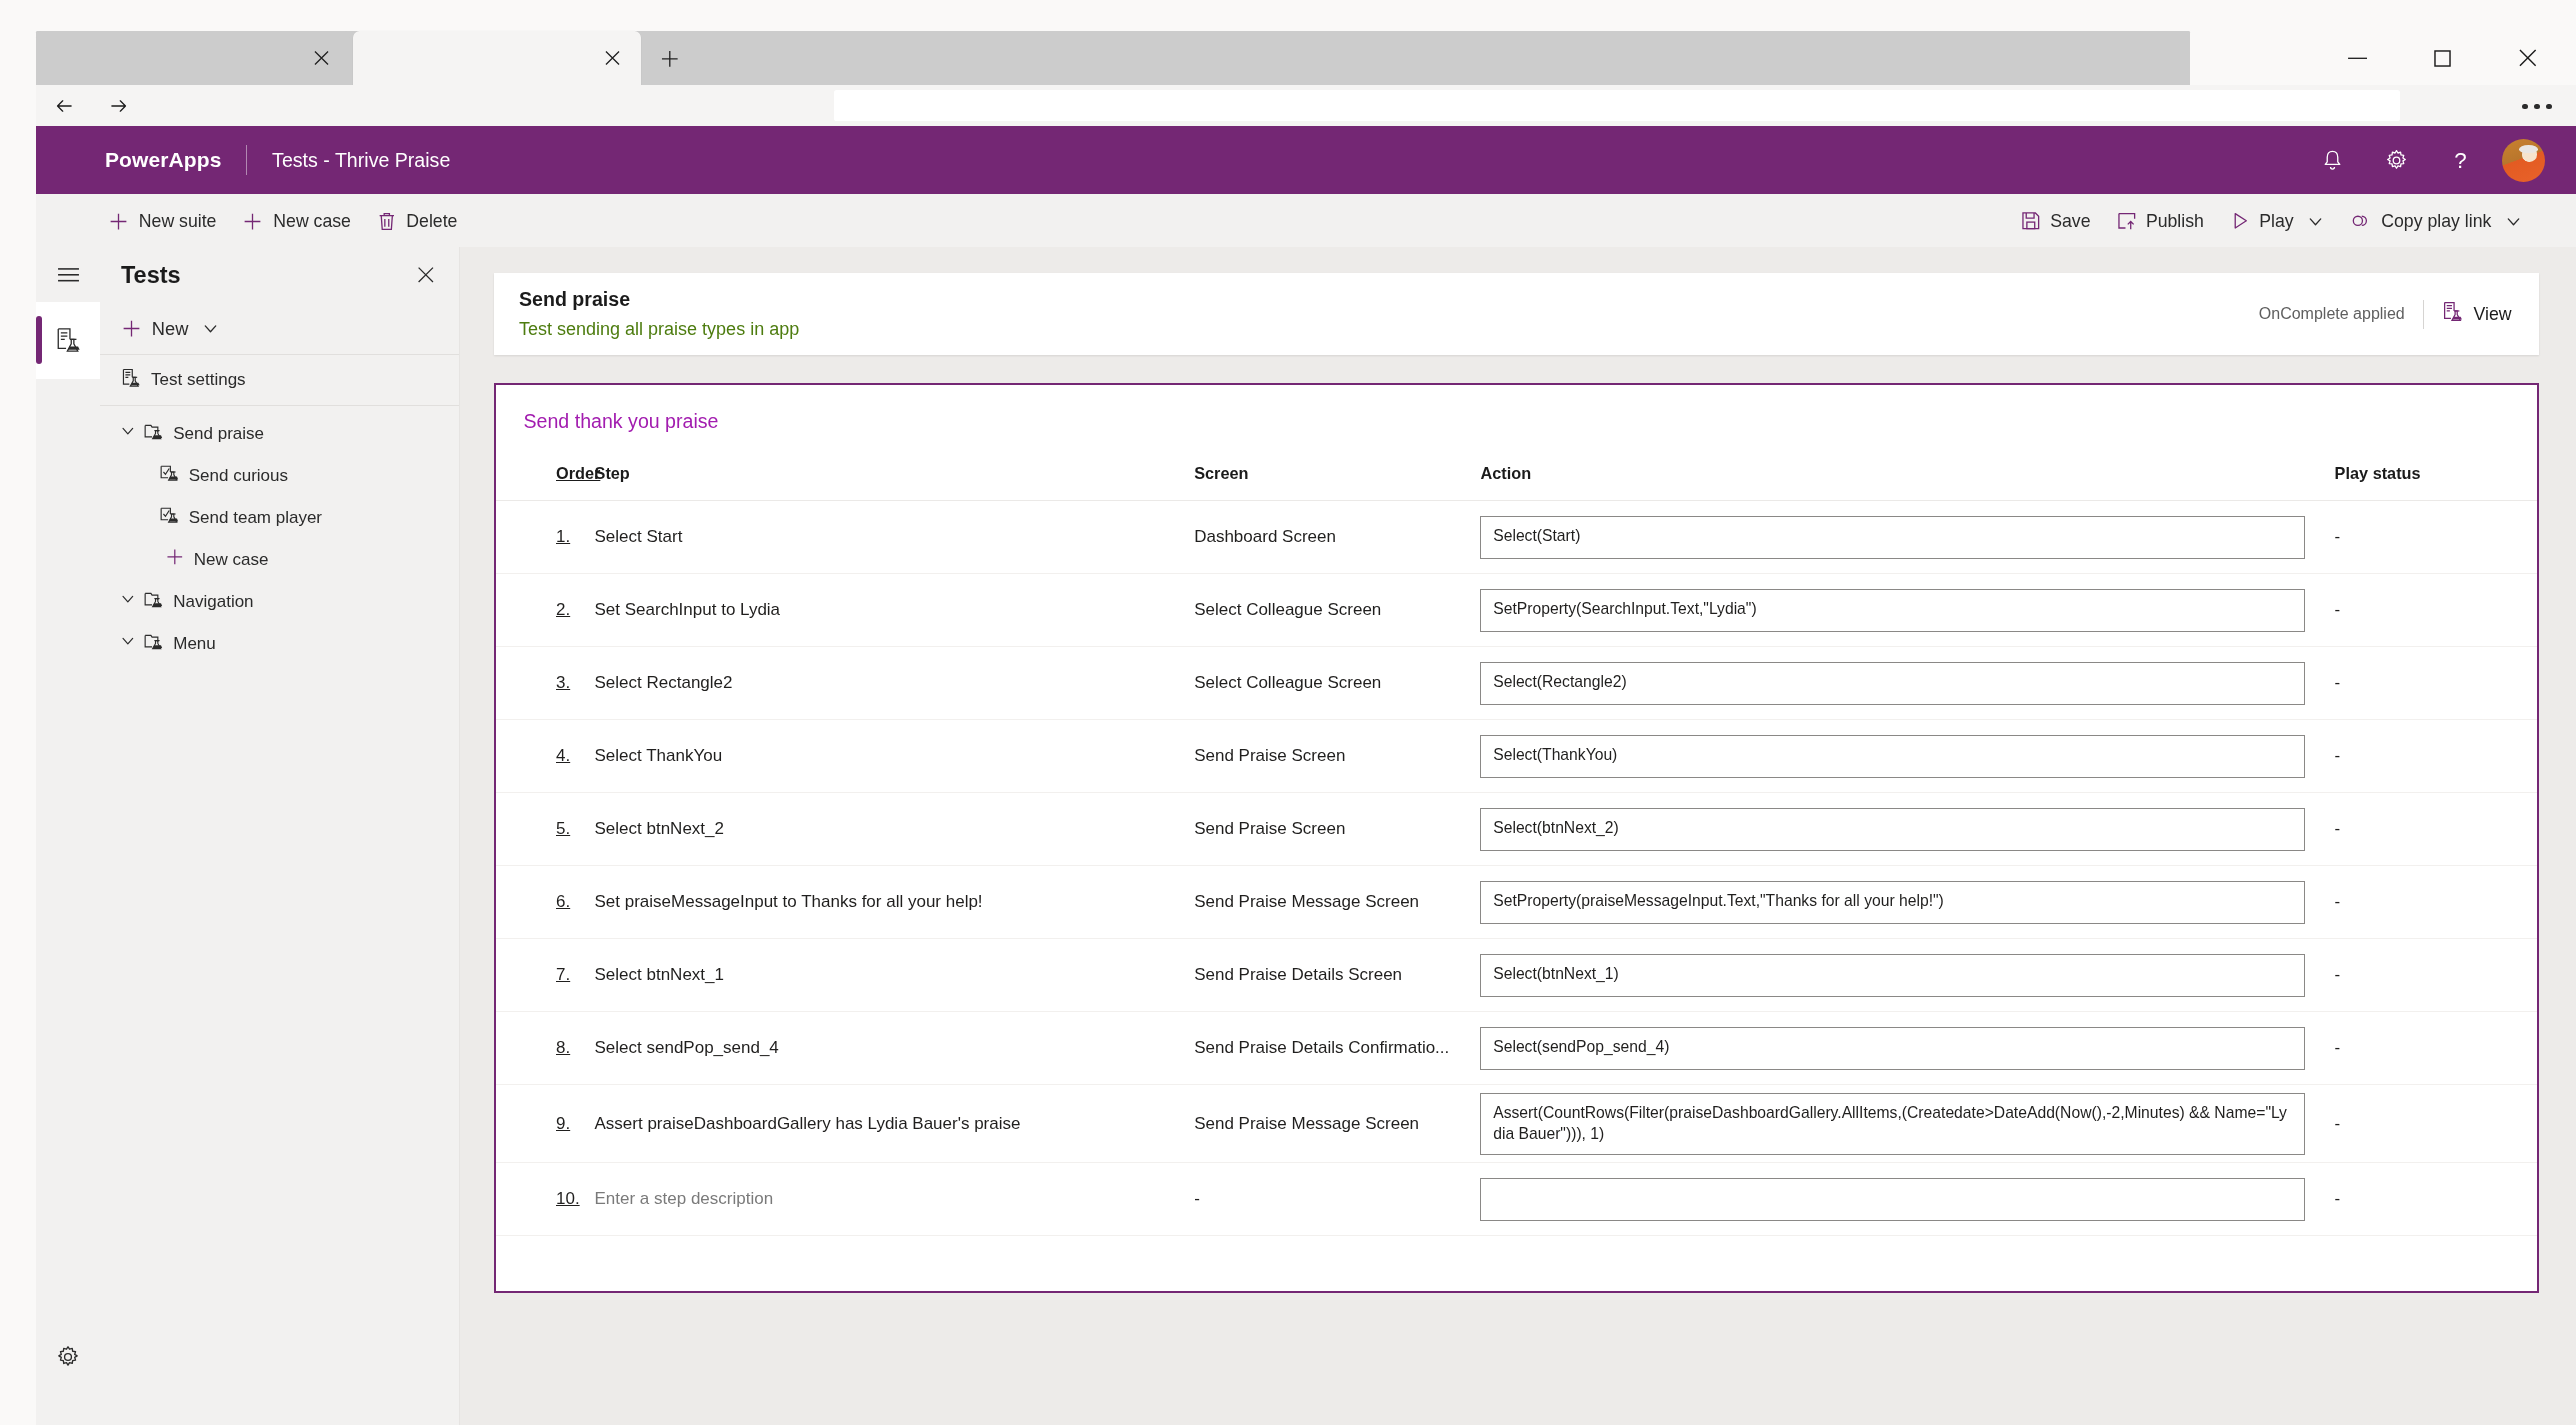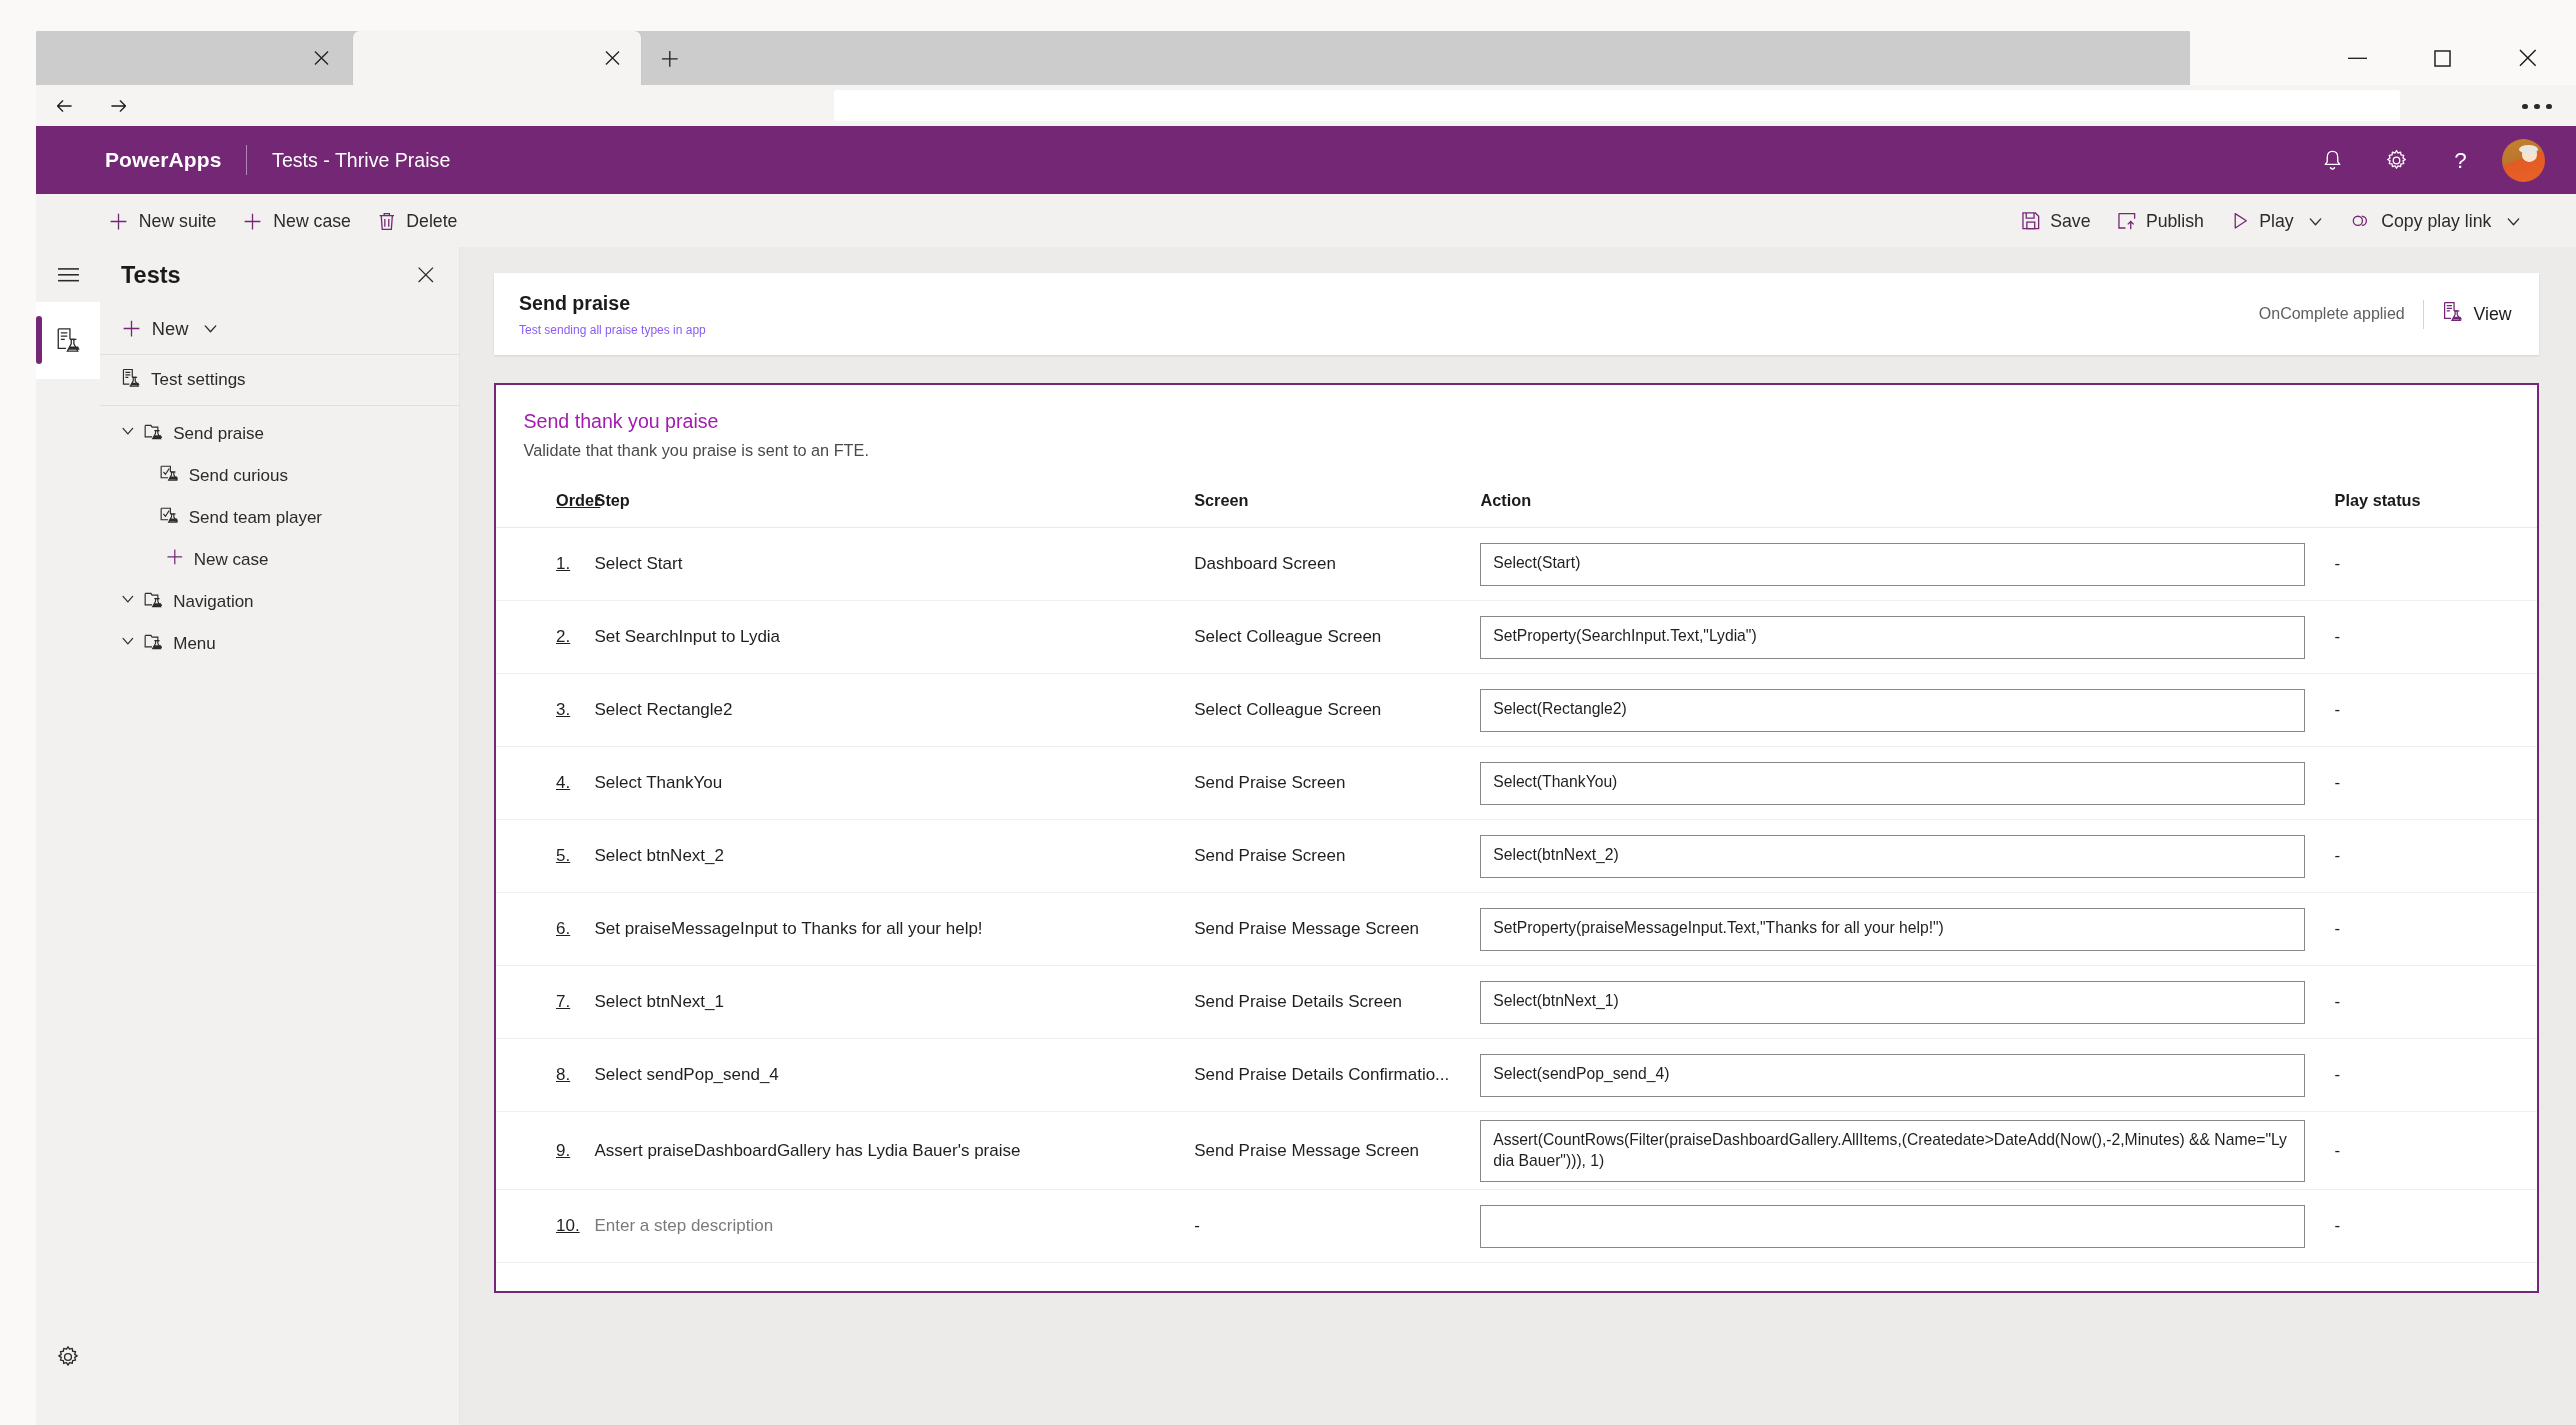--- a/index.html
+++ b/index.html
@@ -115,21 +115,21 @@
 
   
   .main { position:absolute; left:460px; top:247px; width:2116px; height:1178px; background:#edebe9; }
 
   .case-header {
     position:absolute; left:34px; top:26px; width:2045px; height:82px; background:#ffffff;
     box-shadow:0 0.7px 2px rgba(0,0,0,0.10); display:flex; align-items:center;
   }
   .ch-text { padding-left:25px; }
   .ch-title { font-size:19.6px; font-weight:700; color:#1b1b1b; }
-  .ch-sub { font-size:12px; color:#8b5cf6; margin-top:8px; }
+  .ch-sub { font-size:18px; color:#4d7c0f; margin-top:8px; }
   .ch-right { position:absolute; right:27.5px; display:flex; align-items:center; }
   .ch-status { font-size:16px; color:#5f5f5f; }
   .ch-sep { width:0.7px; height:29px; background:#d6d4d2; margin:0 18.3px; }
   .ch-view { display:flex; align-items:center; gap:10.5px; font-size:17.7px; color:#1b1b1b; }
 
   .case-card {
     position:absolute; left:34px; top:136px; width:2045px; height:910px;
     background:#ffffff; border:2px solid #742774;
   }
   .cc-head { padding:25px 0 19.6px 27.5px; }
@@ -563,21 +563,20 @@
             </svg>
         </span>
         <span>View</span>
       </span>
     </div>
   </div>
 
   <div class="case-card">
     <div class="cc-head">
       <div class="cc-title">Send thank you praise</div>
-      <div class="cc-sub">Validate that thank you praise is sent to an FTE.</div>
     </div>
 
     <table class="steps">
       <thead>
         <tr>
           <th class="c-order">Order</th>
           <th class="c-step">Step</th>
           <th class="c-screen">Screen</th>
           <th class="c-action">Action</th>
           <th class="c-status">Play status</th>

